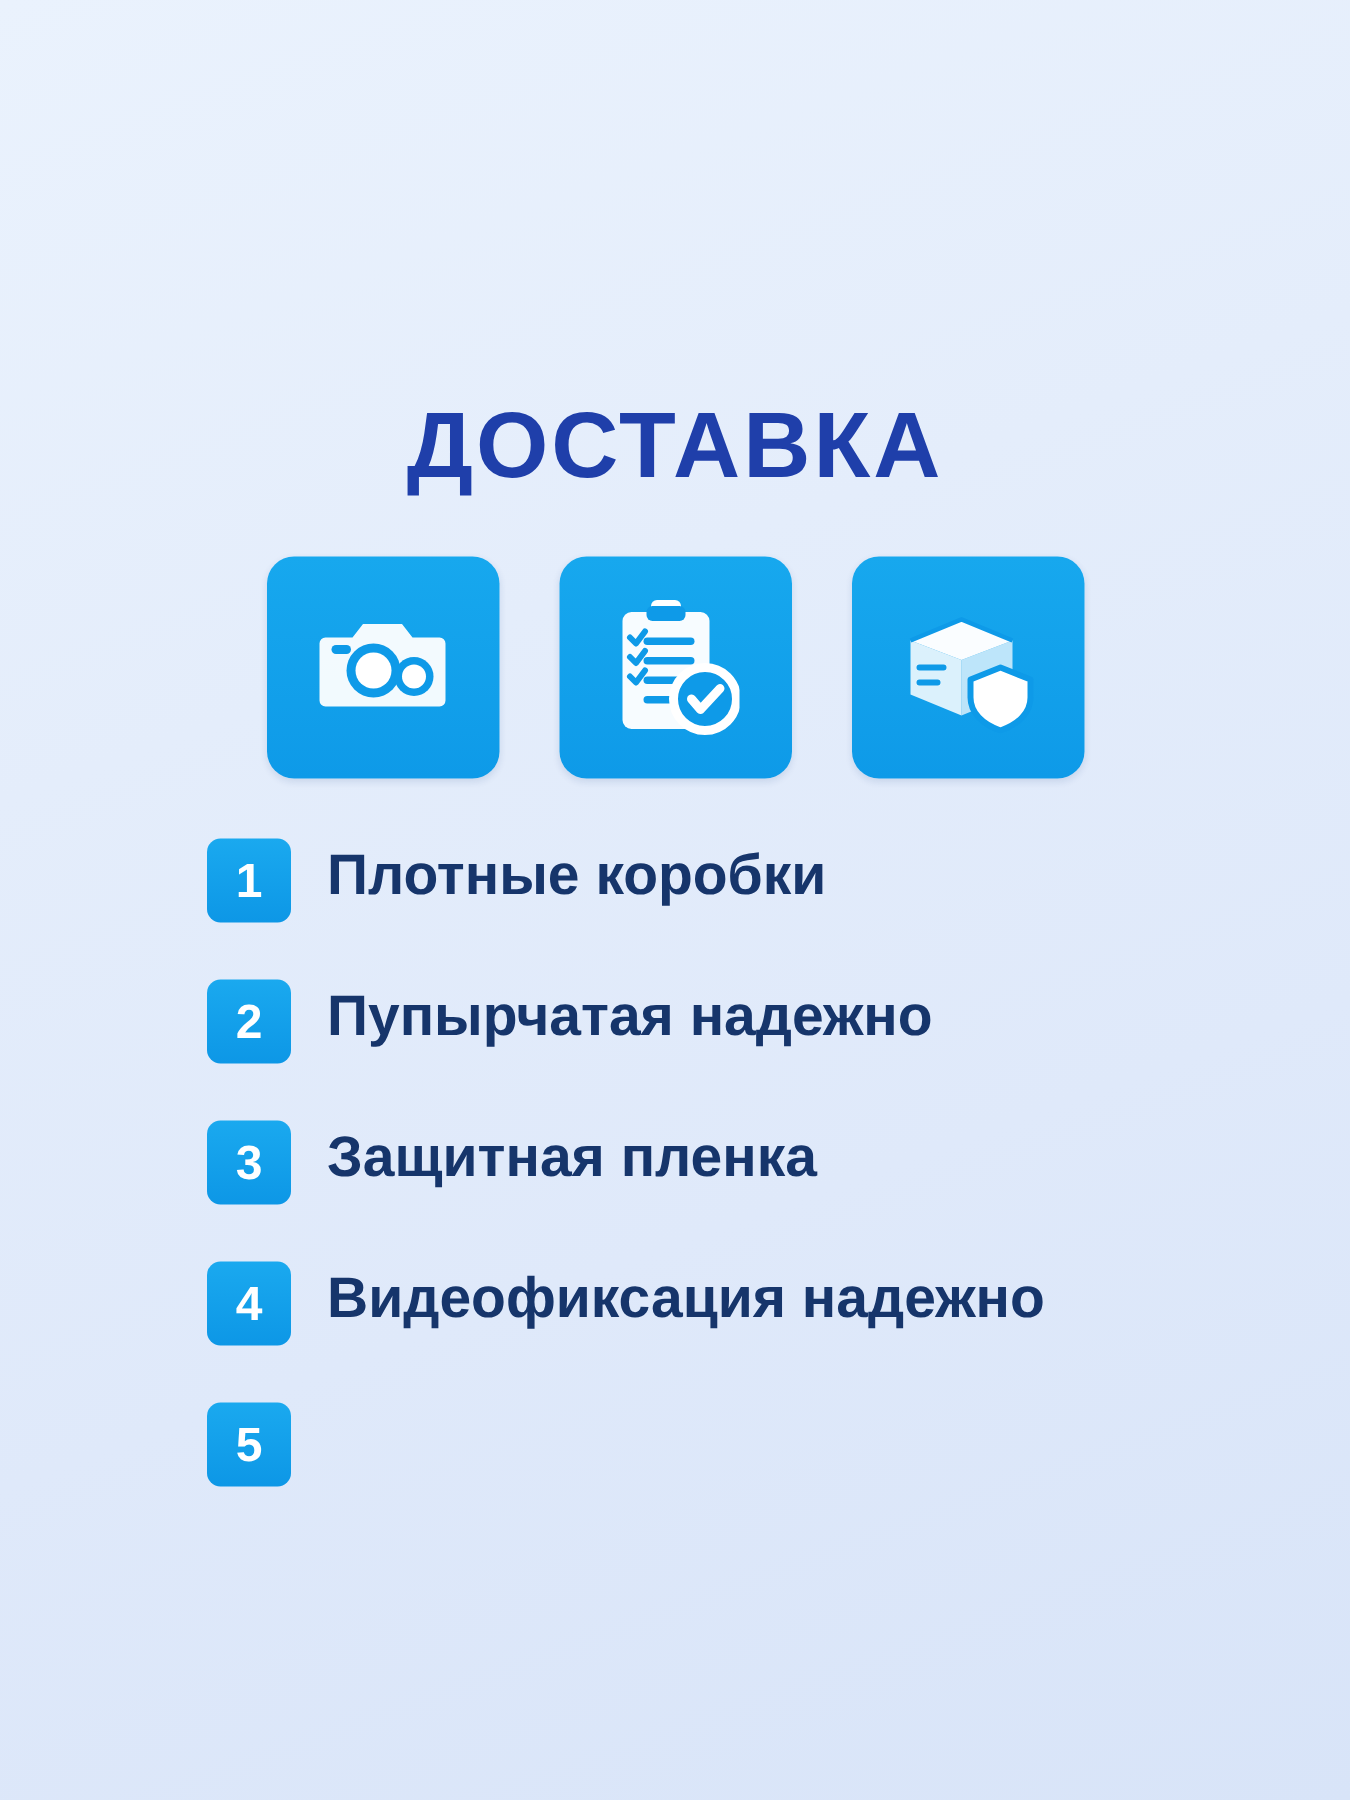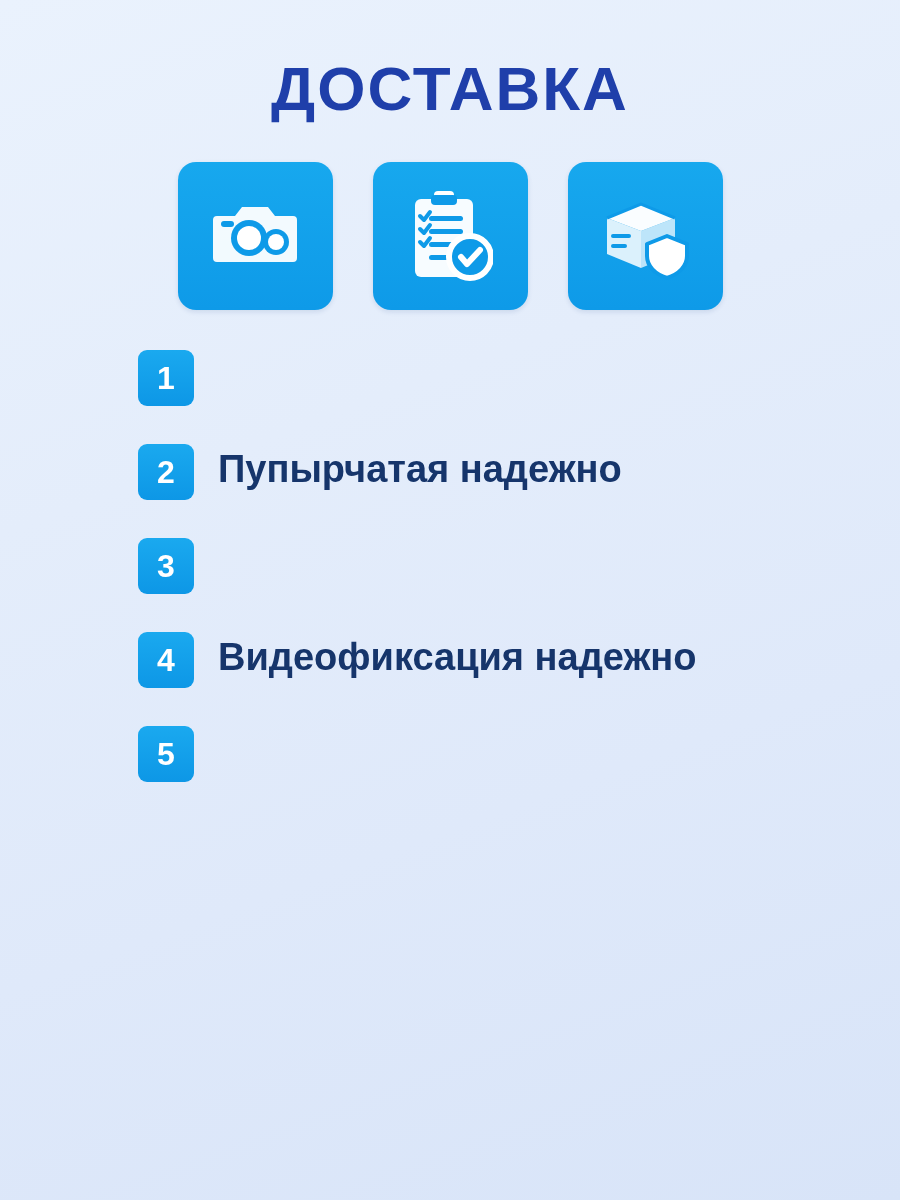--- a/index.html
+++ b/index.html
@@ -15,20 +15,21 @@
   }
   .page {
     position: relative;
     width: 900px;
     height: 1200px;
     box-sizing: border-box;
     padding: 0 30px;
     display: flex;
     flex-direction: column;
     align-items: center;
+    justify-content: center;
   }
   .title {
     margin-top: 58px;
     font-size: 62px;
     font-weight: bold;
     letter-spacing: 2px;
     color: #1f3faa;
     text-align: center;
     line-height: 1;
   }
@@ -154,29 +155,31 @@
         </svg>
       </span>
     </div>
 
   </div>
 
   <div class="list">
 
     <div class="list-item">
       <div class="num-badge">1</div>
+      <div class="item-label">Плотные коробки</div>
     </div>
 
     <div class="list-item">
       <div class="num-badge">2</div>
       <div class="item-label">Пупырчатая надежно</div>
     </div>
 
     <div class="list-item">
       <div class="num-badge">3</div>
+      <div class="item-label">Защитная пленка</div>
     </div>
 
     <div class="list-item">
       <div class="num-badge">4</div>
       <div class="item-label">Видеофиксация надежно</div>
     </div>
 
     <div class="list-item">
       <div class="num-badge">5</div>
     </div>

